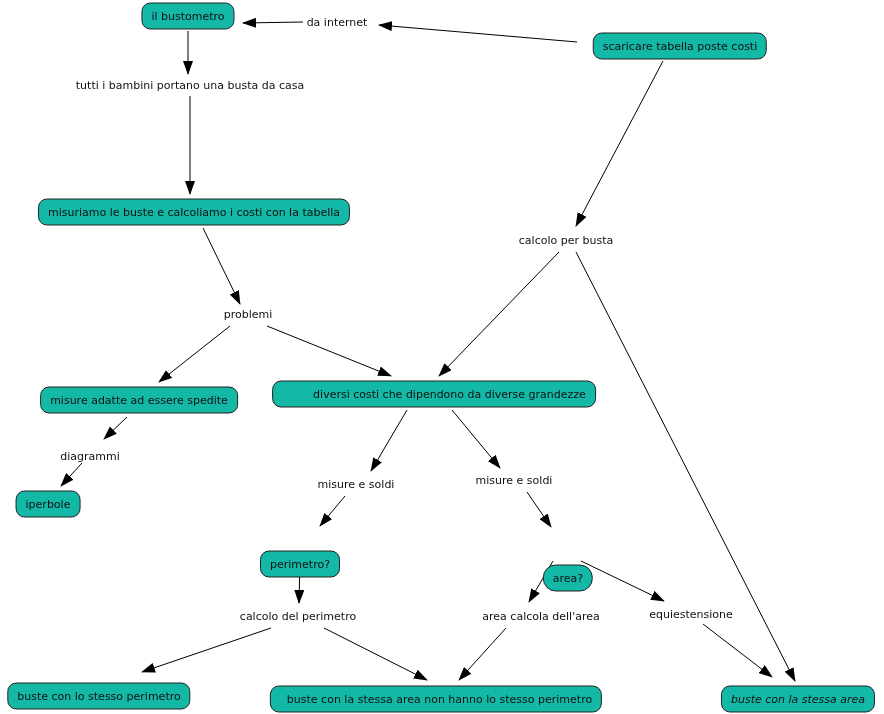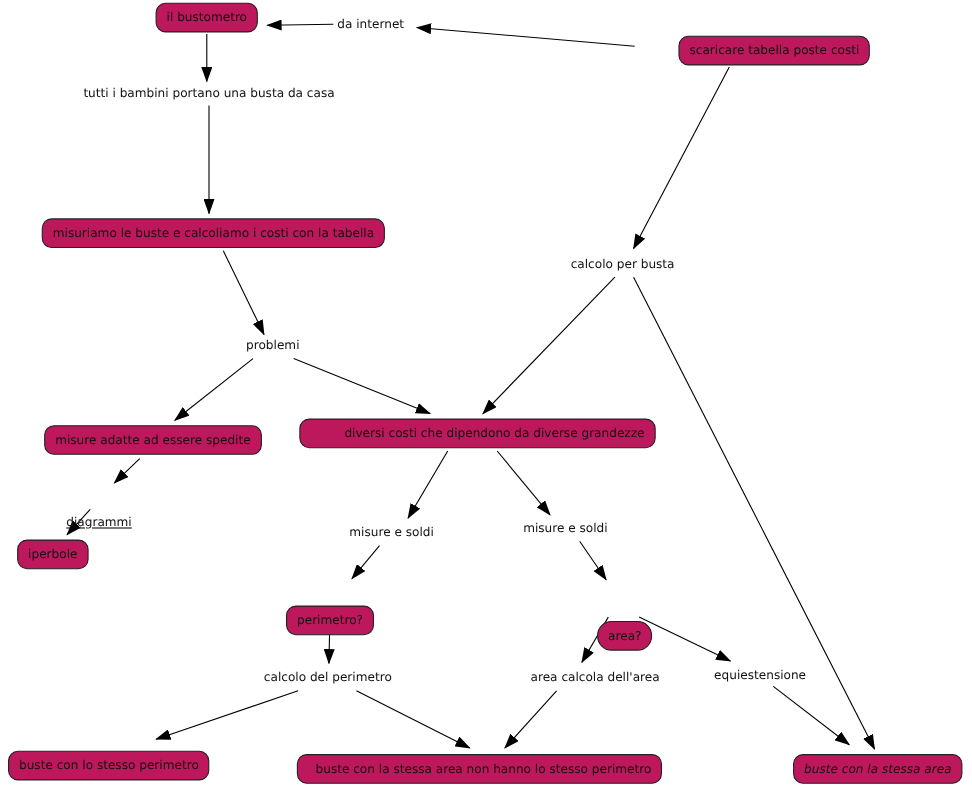--- a/index.html
+++ b/index.html
@@ -20,21 +20,21 @@
   }
   .node{
     position:absolute;
     transform:translate(-50%,-50%);
     white-space:nowrap;
     font-size:11px;
     color:#111111;
     line-height:1;
   }
   .node-box{
-    background:#be185d;
+    background:#14b8a6;
     border:1px solid #222222;
     border-radius:9px;
     padding:7px 9px 7px 9px;
     box-shadow:0 0 0 0 transparent;
   }
   .node-text{
     background:transparent;
     padding:1px 2px;
   }
 </style>
@@ -70,28 +70,28 @@
         <line x1="581" y1="561" x2="664" y2="601" stroke="#000000" stroke-width="1" marker-end="url(#arrowhead)"></line>
         <line x1="271" y1="628" x2="142" y2="672" stroke="#000000" stroke-width="1" marker-end="url(#arrowhead)"></line>
         <line x1="324" y1="628" x2="427" y2="680" stroke="#000000" stroke-width="1" marker-end="url(#arrowhead)"></line>
         <line x1="506" y1="628" x2="459" y2="680" stroke="#000000" stroke-width="1" marker-end="url(#arrowhead)"></line>
         <line x1="703" y1="624" x2="772" y2="677" stroke="#000000" stroke-width="1" marker-end="url(#arrowhead)"></line>
       </g>
   </svg>
   <div id="node-layer">
       <div class="node node-box" style="left: 188px; top: 16px;">il bustometro</div>
       <div class="node node-text" style="left: 337px; top: 22px;">da internet</div>
-      <div class="node node-box" style="left: 704px; top: 46px;">scaricare tabella poste costi</div>
+      <div class="node node-box" style="left: 680px; top: 46px;">scaricare tabella poste costi</div>
       <div class="node node-text" style="left: 190px; top: 85px;">tutti i bambini portano una busta da casa</div>
       <div class="node node-box" style="left: 194px; top: 212px;">misuriamo le buste e calcoliamo i costi con la tabella</div>
       <div class="node node-text" style="left: 566px; top: 240px;">calcolo per busta</div>
       <div class="node node-text" style="left: 248px; top: 314px;">problemi</div>
       <div class="node node-box" style="left: 139px; top: 400px;">misure adatte ad essere spedite</div>
       <div class="node node-box" style="left: 434px; top: 394px; padding-left: 40px;">diversi costi che dipendono da diverse grandezze</div>
-      <div class="node node-text" style="left: 90px; top: 475px; text-decoration: underline;">diagrammi</div>
+      <div class="node node-text" style="left: 90px; top: 456px;">diagrammi</div>
       <div class="node node-box" style="left: 48px; top: 504px;">iperbole</div>
       <div class="node node-text" style="left: 356px; top: 484px;">misure e soldi</div>
       <div class="node node-text" style="left: 514px; top: 480px;">misure e soldi</div>
       <div class="node node-box" style="left: 300px; top: 564px;">perimetro?</div>
       <div class="node node-box" style="left: 568px; top: 578px; border-radius: 13px;">area?</div>
       <div class="node node-text" style="left: 298px; top: 616px;">calcolo del perimetro</div>
       <div class="node node-text" style="left: 519px; top: 616px; margin-left: 22px;">area calcola dell'area</div>
       <div class="node node-text" style="left: 691px; top: 614px;">equiestensione</div>
       <div class="node node-box" style="left: 99px; top: 696px;">buste con lo stesso perimetro</div>
       <div class="node node-box" style="left: 436px; top: 699px; padding-left: 16px;">buste con la stessa area non hanno lo stesso perimetro</div>

